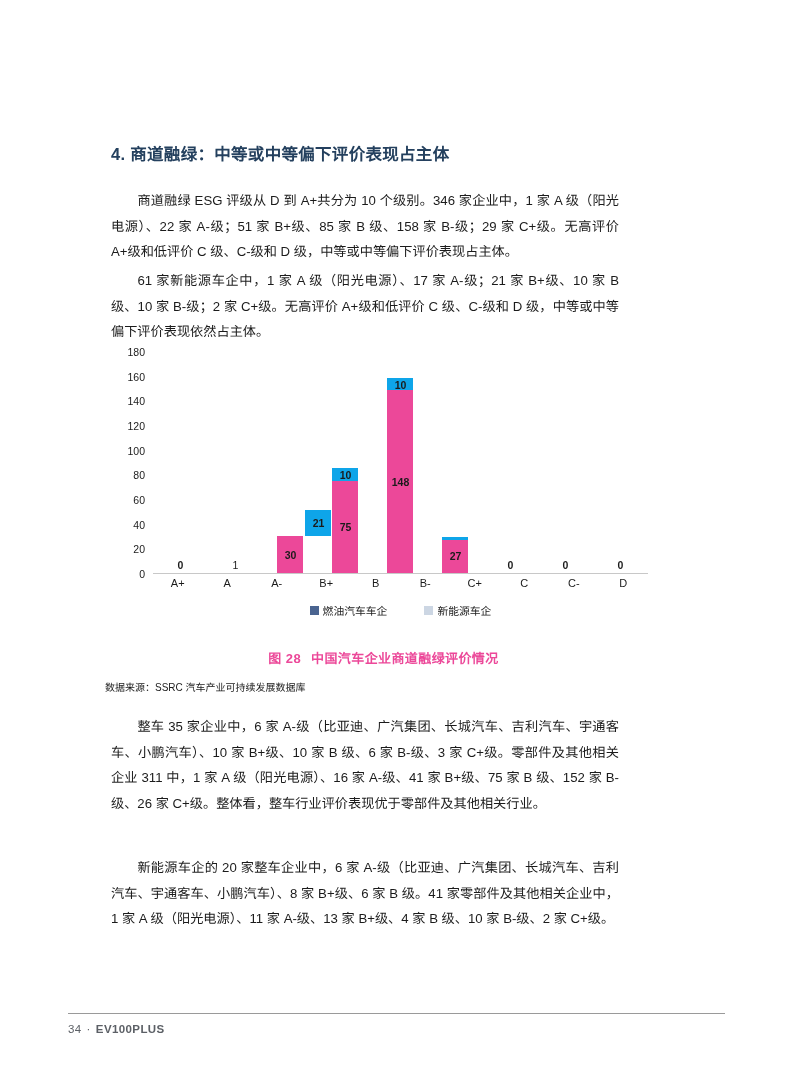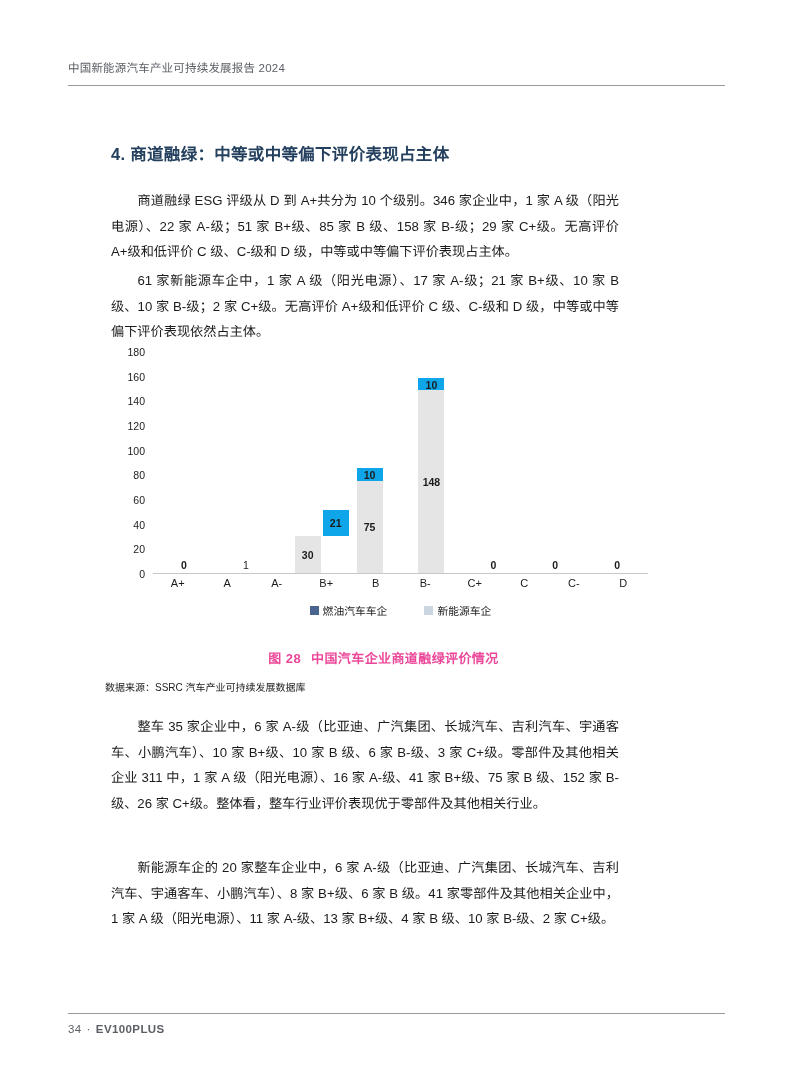--- a/index.html
+++ b/index.html
@@ -145,21 +145,21 @@
     width: 26px;
     display: flex;
     flex-direction: column;
     justify-content: flex-end;
   }
   .seg {
     position: relative;
     width: 100%;
     box-sizing: border-box;
   }
-  .seg-fuel { background: #e5e5e5; }
+  .seg-fuel { background: #ec4899; }
   .seg-nev  { background: #0ea5e9; }
   .seg-label {
     position: absolute;
     left: 0;
     right: 0;
     top: 2px;
     text-align: center;
     font-size: 10.5px;
     font-weight: bold;
     color: #1b1b1b;
@@ -268,24 +268,20 @@
     white-space: nowrap;
   }
   .footer .ft-dot { margin: 0 5px; }
   .footer .ft-brand { font-weight: bold; }
 </style>
 </head>
 <body>
 
 <div class="page">
 
-  <div class="running-header">
-    <div class="rh-text">中国新能源汽车产业可持续发展报告 2024</div>
-    <div class="rh-rule"></div>
-  </div>
 
   <div class="section-heading">4. 商道融绿：中等或中等偏下评价表现占主体</div>
 
   <div class="body-block" id="para-1">
     <p>商道融绿 ESG 评级从 D 到 A+共分为 10 个级别。346 家企业中，1 家 A 级（阳光电源）、22 家 A-级；51 家 B+级、85 家 B 级、158 家 B-级；29 家 C+级。无高评价 A+级和低评价 C 级、C-级和 D 级，中等或中等偏下评价表现占主体。</p>
   </div>
 
   <div class="body-block" id="para-2">
     <p>61 家新能源车企中，1 家 A 级（阳光电源）、17 家 A-级；21 家 B+级、10 家 B 级、10 家 B-级；2 家 C+级。无高评价 A+级和低评价 C 级、C-级和 D 级，中等或中等偏下评价表现依然占主体。</p>
   </div>
@@ -338,20 +334,30 @@
               <div class="bar-stack">
                 <div class="seg seg-nev" style="height: 12.3333px;">
                   <span class="seg-label">10</span>
                 </div>
                 <div class="seg seg-fuel" style="height: 182.533px;">
                   <span class="seg-label inside-mid">148</span>
                 </div>
               </div>
             </div>
             <div class="bar-group">
+              <div class="bar-stack">
+                <div class="seg seg-nev" style="height: 2.46667px;">
+                  <span class="seg-label">2</span>
+                </div>
+                <div class="seg seg-fuel" style="height: 33.3px;">
+                  <span class="seg-label inside-mid">27</span>
+                </div>
+              </div>
+            </div>
+            <div class="bar-group">
               <div class="zero-label">0</div>
             </div>
             <div class="bar-group">
               <div class="zero-label">0</div>
             </div>
             <div class="bar-group">
               <div class="zero-label">0</div>
             </div>
           </div>
         <div class="axis-line"></div>

